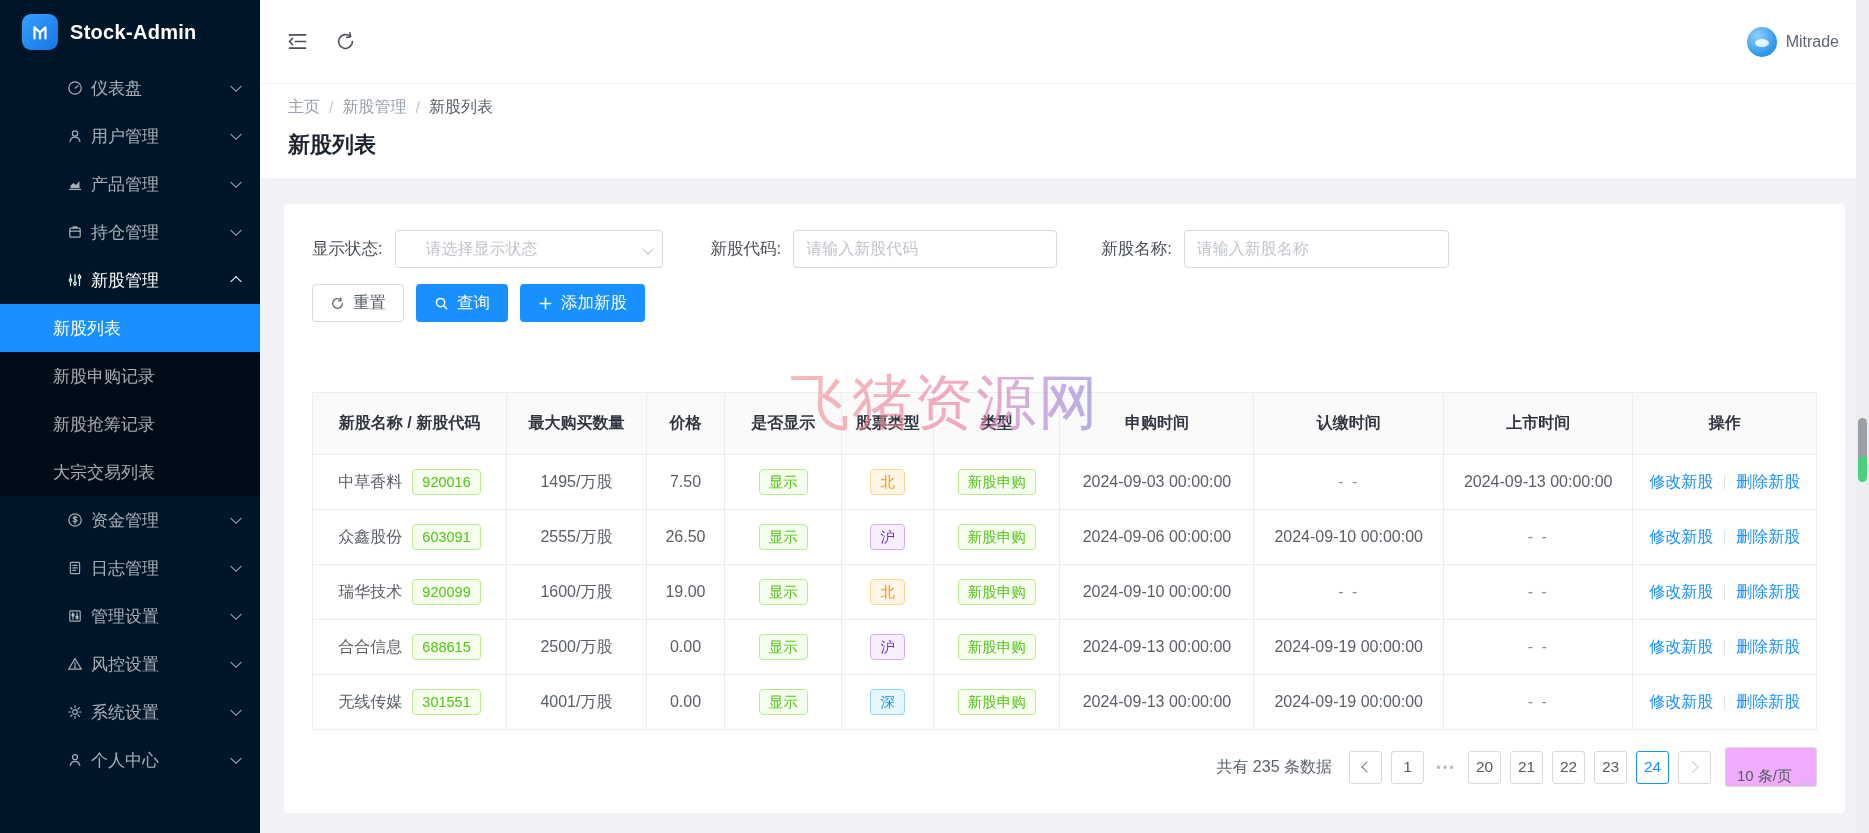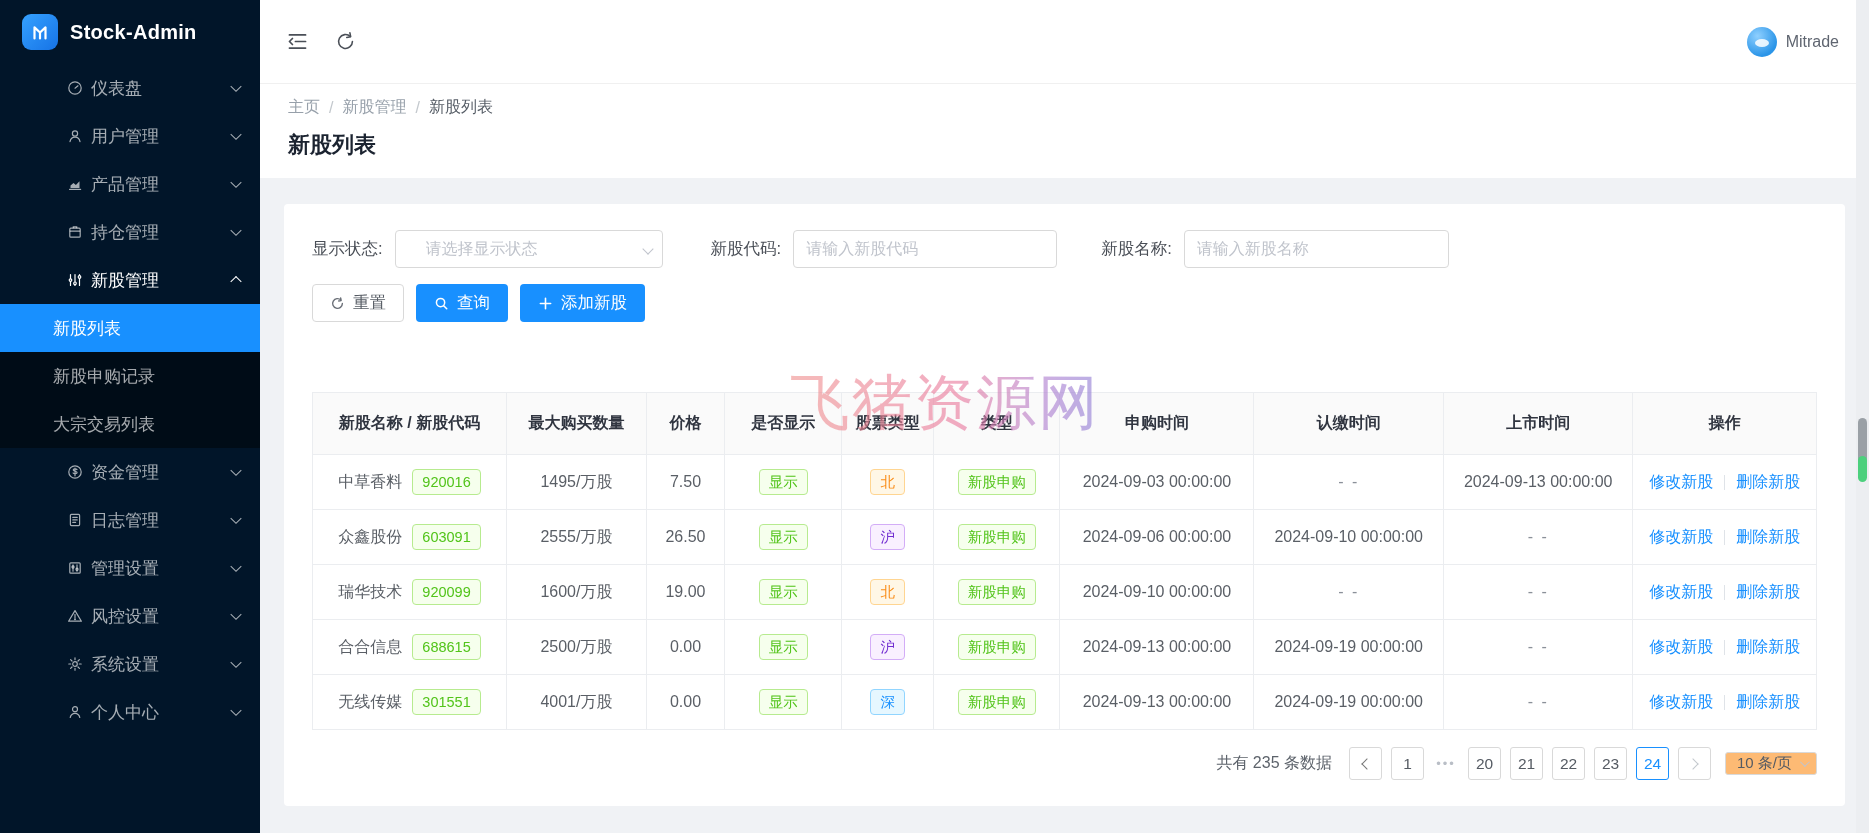--- a/index.html
+++ b/index.html
@@ -75,21 +75,21 @@
 
   
   .pager { margin-top:17px; display:flex; justify-content:flex-end; align-items:center; gap:9px; }
   .pager-total { font-size:16px; color:#5d636b; margin-right:8px; }
   .pg-btn { min-width:33px; height:33px; border:1px solid #d9d9d9; border-radius:3px; background:#fff; display:inline-flex; align-items:center; justify-content:center; font-size:15.5px; color:#555b63; cursor:pointer; }
   .pg-btn.active { border-color:#1890ff; color:#1890ff; }
   .pg-ellipsis { width:26px; text-align:center; color:#b9bec6; font-size:13px; letter-spacing:2px; }
   .pg-chev { width:8px; height:8px; border-right:1.6px solid #777; border-bottom:1.6px solid #777; }
   .pg-chev.left { transform:rotate(135deg); margin-left:3px; }
   .pg-chev.right { transform:rotate(-45deg); margin-right:3px; border-color:#c3c8cd; }
-  .size-select { width:92px; height:23px; border:1px solid #d9d9d9; border-radius:3px; background:#fdba74; display:inline-flex; align-items:center; justify-content:space-between; padding:0 9px 0 11px; font-size:15px; color:#555b63; cursor:pointer; margin-left:5px; }
+  .size-select { width:92px; height:40px; border:1px solid #d9d9d9; border-radius:3px; background:#f0abfc; display:inline-flex; align-items:flex-end; justify-content:space-between; padding:0 9px 0 11px; font-size:15px; color:#555b63; cursor:pointer; margin-left:5px; }
   .size-arrow { width:7px; height:7px; border-right:1.3px solid #c0c4cc; border-bottom:1.3px solid #c0c4cc; transform:rotate(45deg) translateY(-2px); }
 
   
   .watermark { position:absolute; left:790px; top:370px; font-size:60px; line-height:1.1; letter-spacing:2px; font-weight:500;
     background:linear-gradient(90deg,#f0918f 0%,#ea7a9e 55%,#b07fd0 82%,#8f7fd6 100%);
     -webkit-background-clip:text; background-clip:text; color:transparent; opacity:.62; pointer-events:none; z-index:6; white-space:nowrap; }
 
   
   .scrollbar-track { position:absolute; right:0; top:0; width:13px; height:100%; background:#eceef1; z-index:8; }
   .scrollbar-thumb { position:absolute; right:2px; top:418px; width:9px; height:50px; border-radius:5px; background:#9aa0a6; }
@@ -165,20 +165,23 @@
         <span>新股管理</span>
         <span class="chev up"></span>
       </div>
 
       <div class="submenu">
         <div class="submenu-item active">
           <span>新股列表</span>
         </div>
         <div class="submenu-item">
           <span>新股申购记录</span>
+        </div>
+        <div class="submenu-item">
+          <span>新股抢筹记录</span>
         </div>
         <div class="submenu-item">
           <span>大宗交易列表</span>
         </div>
       </div>
 
       <div class="menu-item">
         <span class="mi-icon">
             <svg viewBox="0 0 16 16" width="16" height="16" fill="none" stroke="currentColor" stroke-width="1.2" stroke-linecap="round">
               <circle cx="8" cy="8" r="6.2"></circle>

